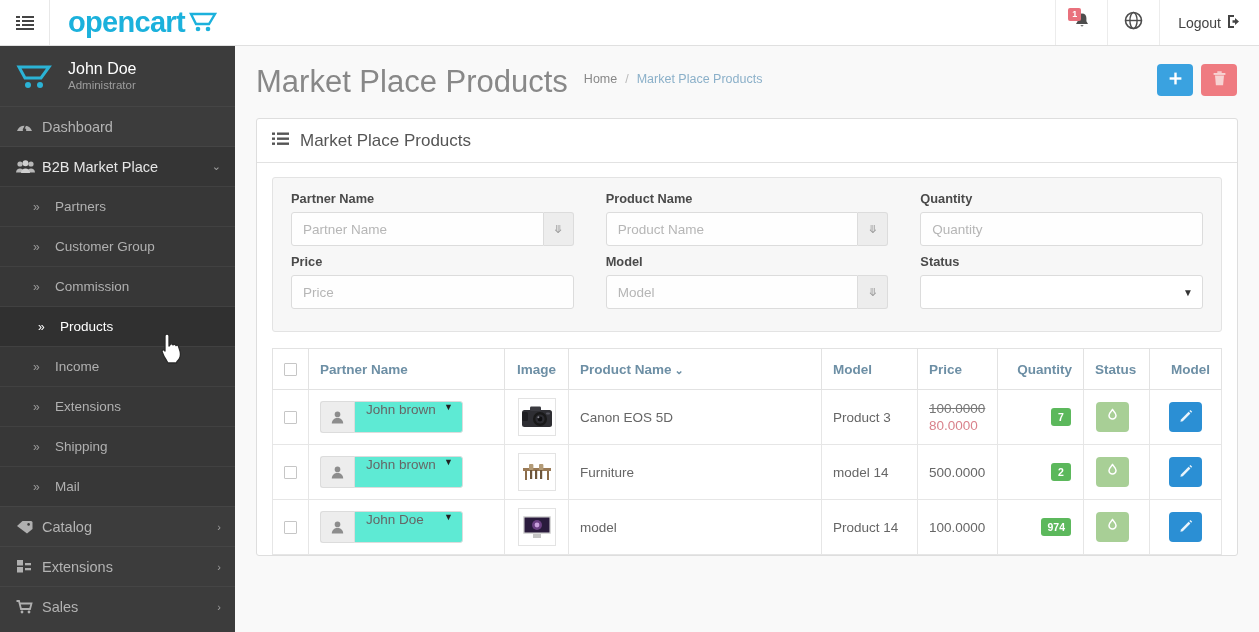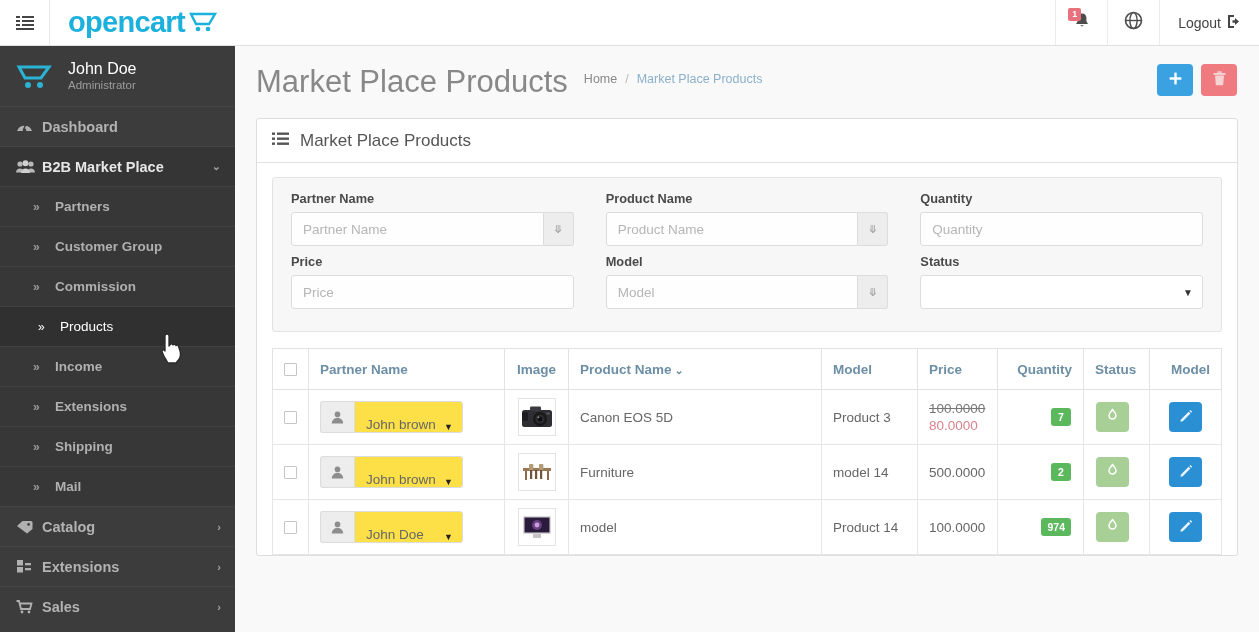--- a/index.html
+++ b/index.html
@@ -57,21 +57,20 @@
     display: flex; align-items: center; justify-content: center;
   }
   .profile-name { color: #fff; font-size: 16px; line-height: 19px; }
   .profile-role { color: #9d9d9d; font-size: 11.5px; line-height: 15px; }
 
   .nav-item {
     display: flex; align-items: center; height: 40px;
     padding-left: 16px; padding-right: 14px;
     color: #b3b3b3; font-size: 14.5px; cursor: pointer;
     border-top: 1px solid #454545;
-    font-weight: bold;
   }
   .nav-item .nav-ico {
     width: 26px; flex: none; display: flex; align-items: center; color: #b0b0b0;
   }
   .nav-item .nav-label { flex: 1; }
   .nav-item .nav-caret { font-size: 11px; color: #a0a0a0; }
   .nav-item.active { background: #353535; color: #e6e6e6; }
 
   .subnav { background: #373737; }
   .subnav .nav-item {
@@ -192,21 +191,21 @@
     display: inline-block; vertical-align: middle; border-radius: 1px; cursor: pointer;
   }
   .partner-sel { display: flex; width: 143px; height: 32px; }
   .partner-ico {
     width: 34px; border: 1px solid #dcdcdc; border-right: none;
     background: #ededed; border-radius: 3px 0 0 3px;
     display: flex; align-items: center; justify-content: center; color: #8d8d8d;
   }
   .partner-name {
     flex: 1; border: 1px solid #dcdcdc; border-radius: 0 3px 3px 0;
-    background: #fde047; display: flex; align-items: flex-end; justify-content: space-between;
+    background: #5eead4; display: flex; align-items: flex-start; justify-content: space-between;
     padding: 0 9px 0 11px; font-size: 13.5px; color: #666; cursor: pointer;
   }
   .partner-name .pc { font-size: 9px; color: #222; }
 
   .thumb {
     width: 38px; height: 38px; border: 1px solid #e3e3e3; background: #fff;
     display: inline-flex; align-items: center; justify-content: center; overflow: hidden;
   }
   .thumb svg { display: block; }
 

